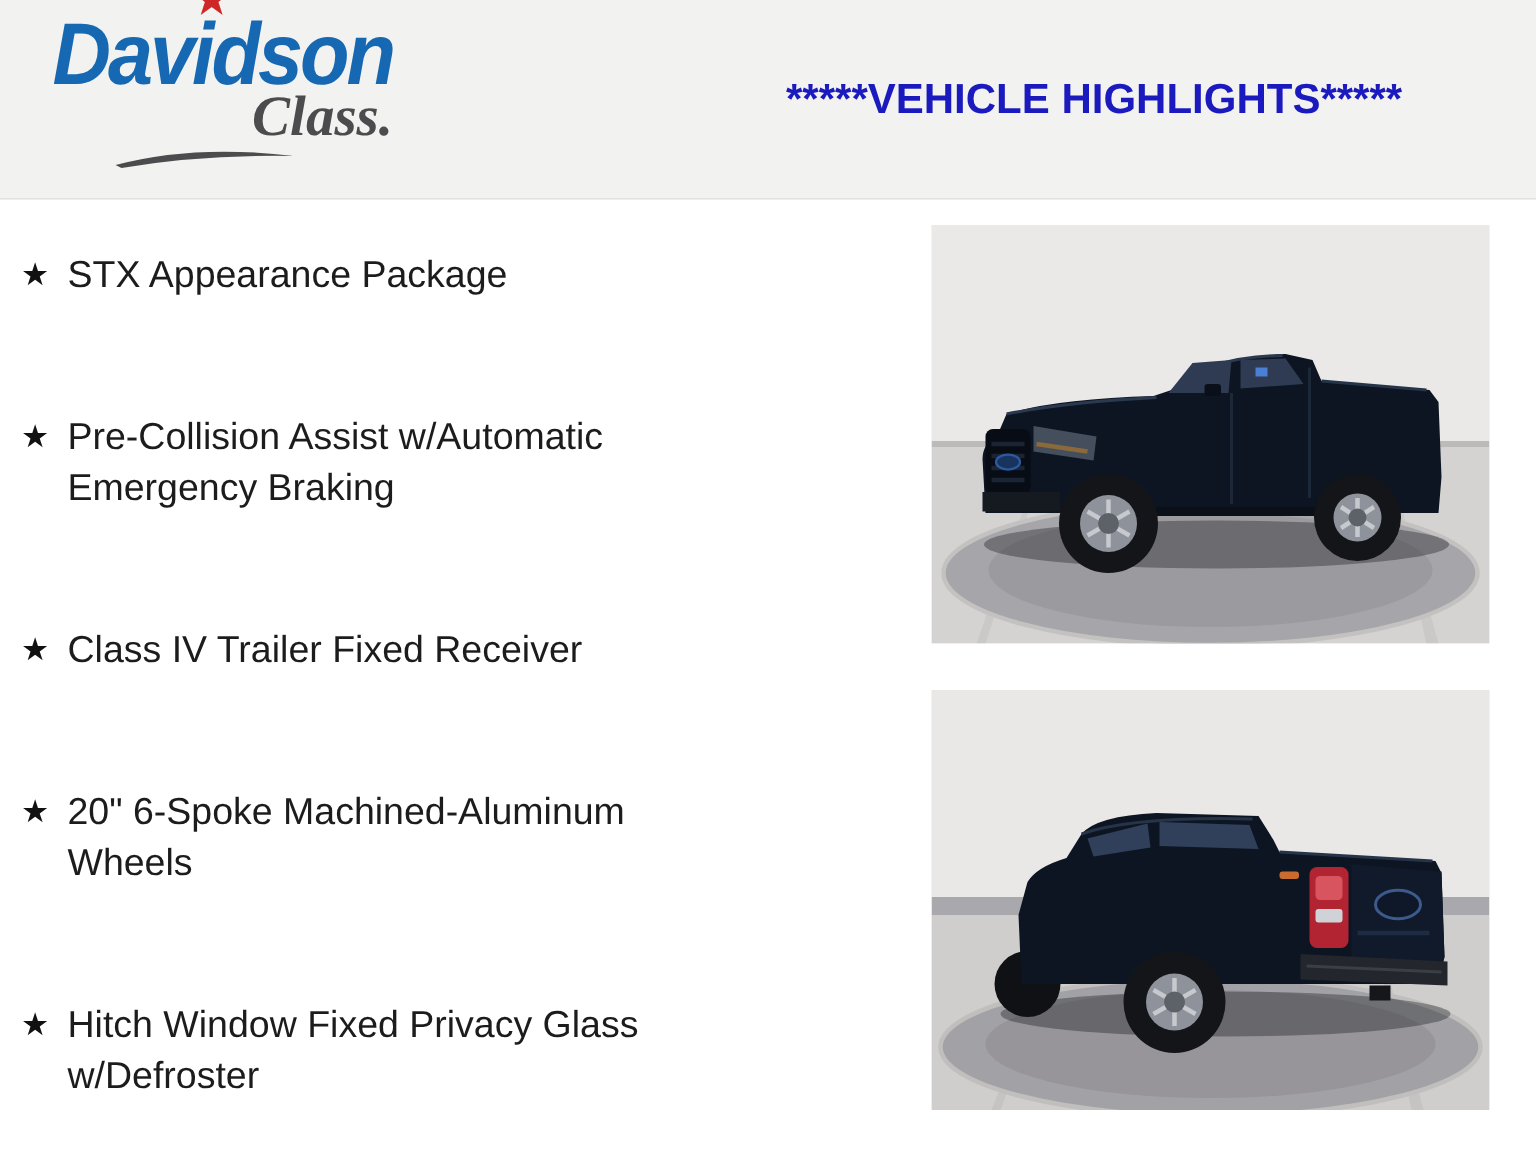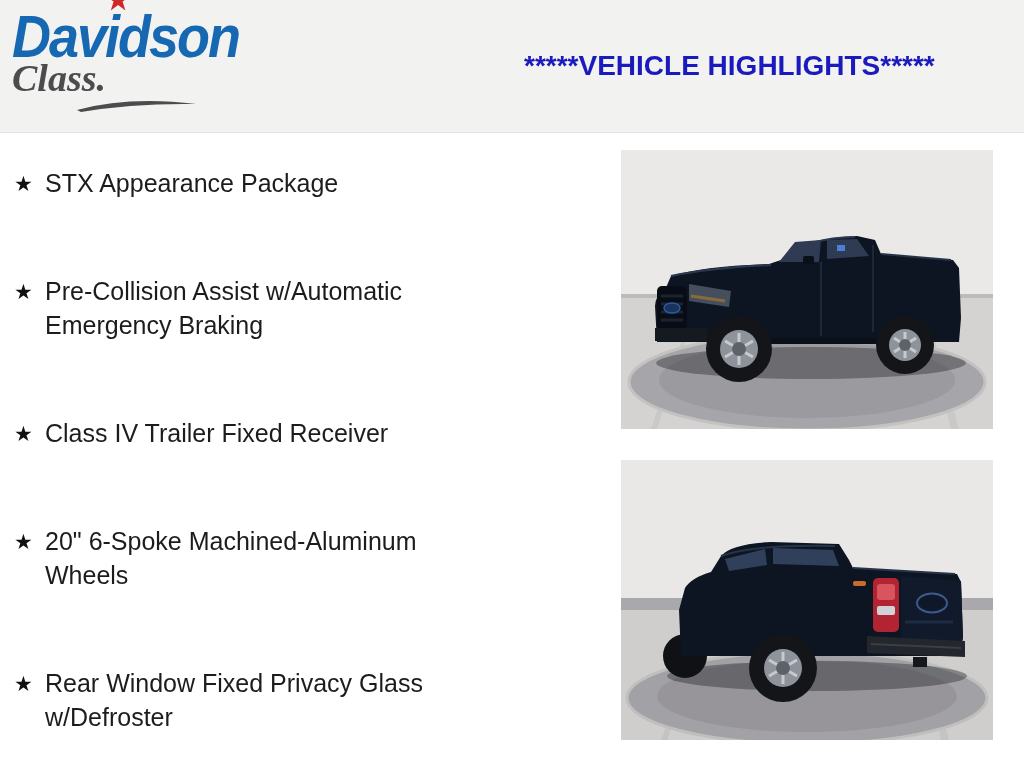--- a/index.html
+++ b/index.html
@@ -5,21 +5,21 @@
   * { margin:0; padding:0; box-sizing:border-box; }
   html,body { width:1024px; height:768px; }
   body { font-family:"Liberation Sans", sans-serif; background:#ffffff; overflow:hidden; }
   .page { position:relative; width:1024px; height:768px; background:#ffffff; }
 
   
   .header {
     position:absolute; left:0; top:0; width:1024px; height:133px;
     background:#f2f2f0; border-bottom:1px solid #e2e2e0;
   }
-  .logo { position:absolute; left:12px; top:6px; width:250px; text-align:left; }
+  .logo { position:absolute; left:12px; top:6px; width:250px; text-align:right; }
   .brand {
     position:relative; display:inline-block;
     font-size:54px; font-weight:800; font-style:italic;
     letter-spacing:-2px; color:#1668b2; line-height:1.05;
     transform:scaleY(1.08); transform-origin:top left;
   }
   .brand .logo-star {
     position:absolute; left:94px; top:-20px;
     font-size:27px; font-style:normal; color:#ce2727; letter-spacing:0;
     transform:scaleY(0.95);
@@ -89,21 +89,21 @@
     <li>
       <span class="star">★</span>
       <span>Class IV Trailer Fixed Receiver</span>
     </li>
     <li>
       <span class="star">★</span>
       <span>20" 6-Spoke Machined-Aluminum Wheels</span>
     </li>
     <li>
       <span class="star">★</span>
-      <span>Rear Window Fixed Privacy Glass w/Defroster</span>
+      <span>Hitch Window Fixed Privacy Glass w/Defroster</span>
     </li>
   </ul>
 
   <div class="photo photo-1">
     <svg viewBox="0 0 372 279">
       <rect width="372" height="279" fill="#eae9e7"></rect>
       <rect y="147" width="372" height="132" fill="#d4d3d1"></rect>
       <rect y="144" width="372" height="4" fill="#bcbbb9"></rect>
       <path d="M30,279 L75,150 L78,150 L36,279 Z" fill="#cac9c7"></path>
       <path d="M330,279 L300,150 L303,150 L338,279 Z" fill="#cac9c7"></path>

